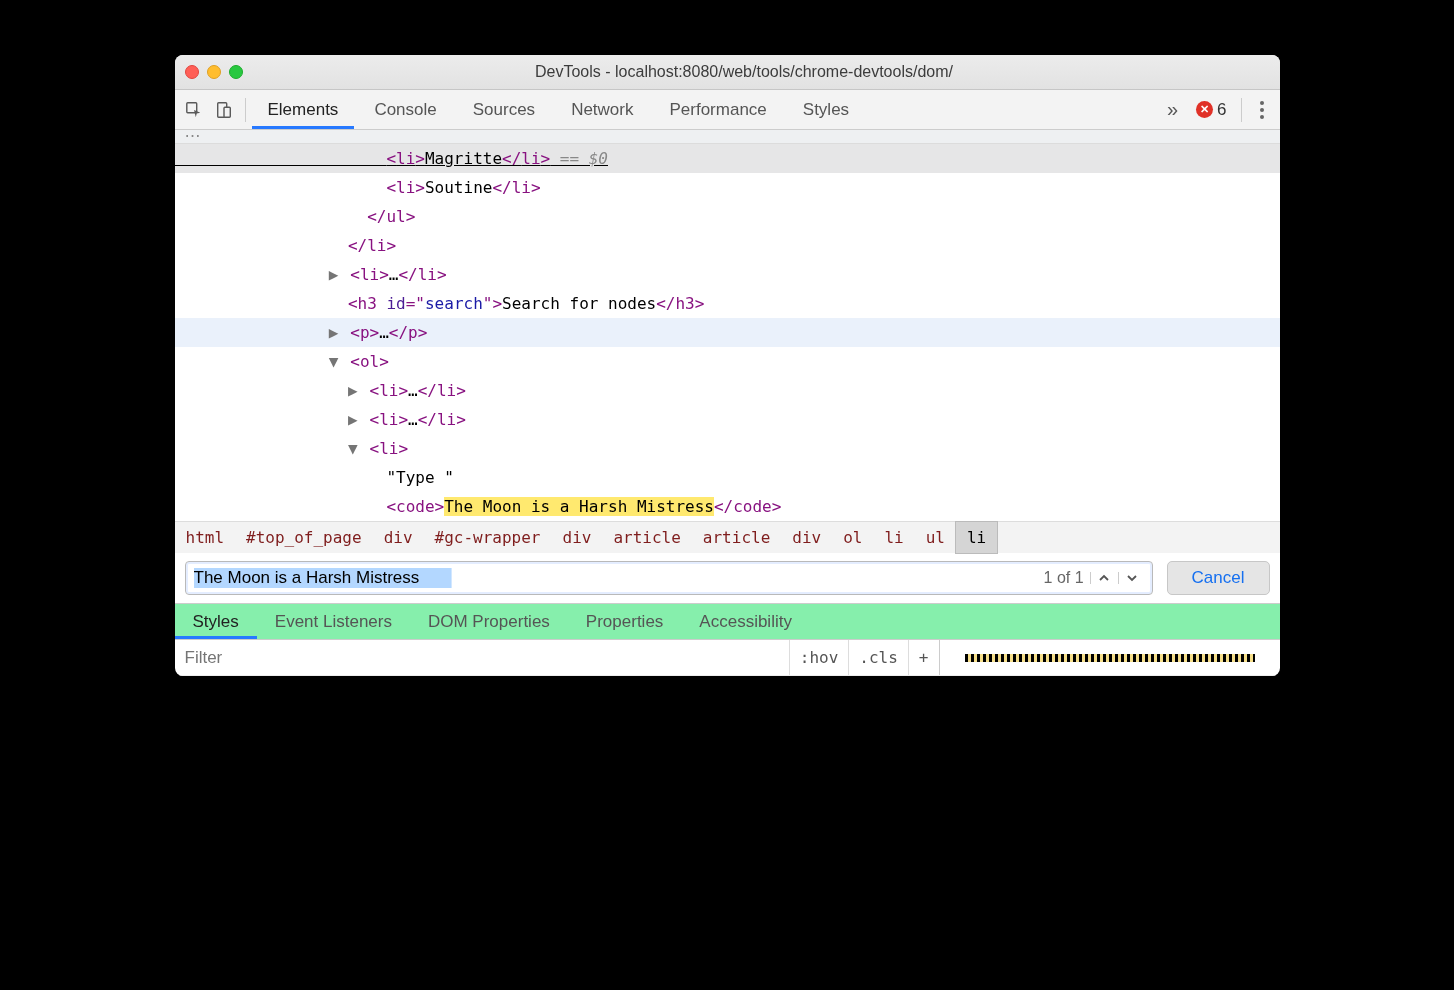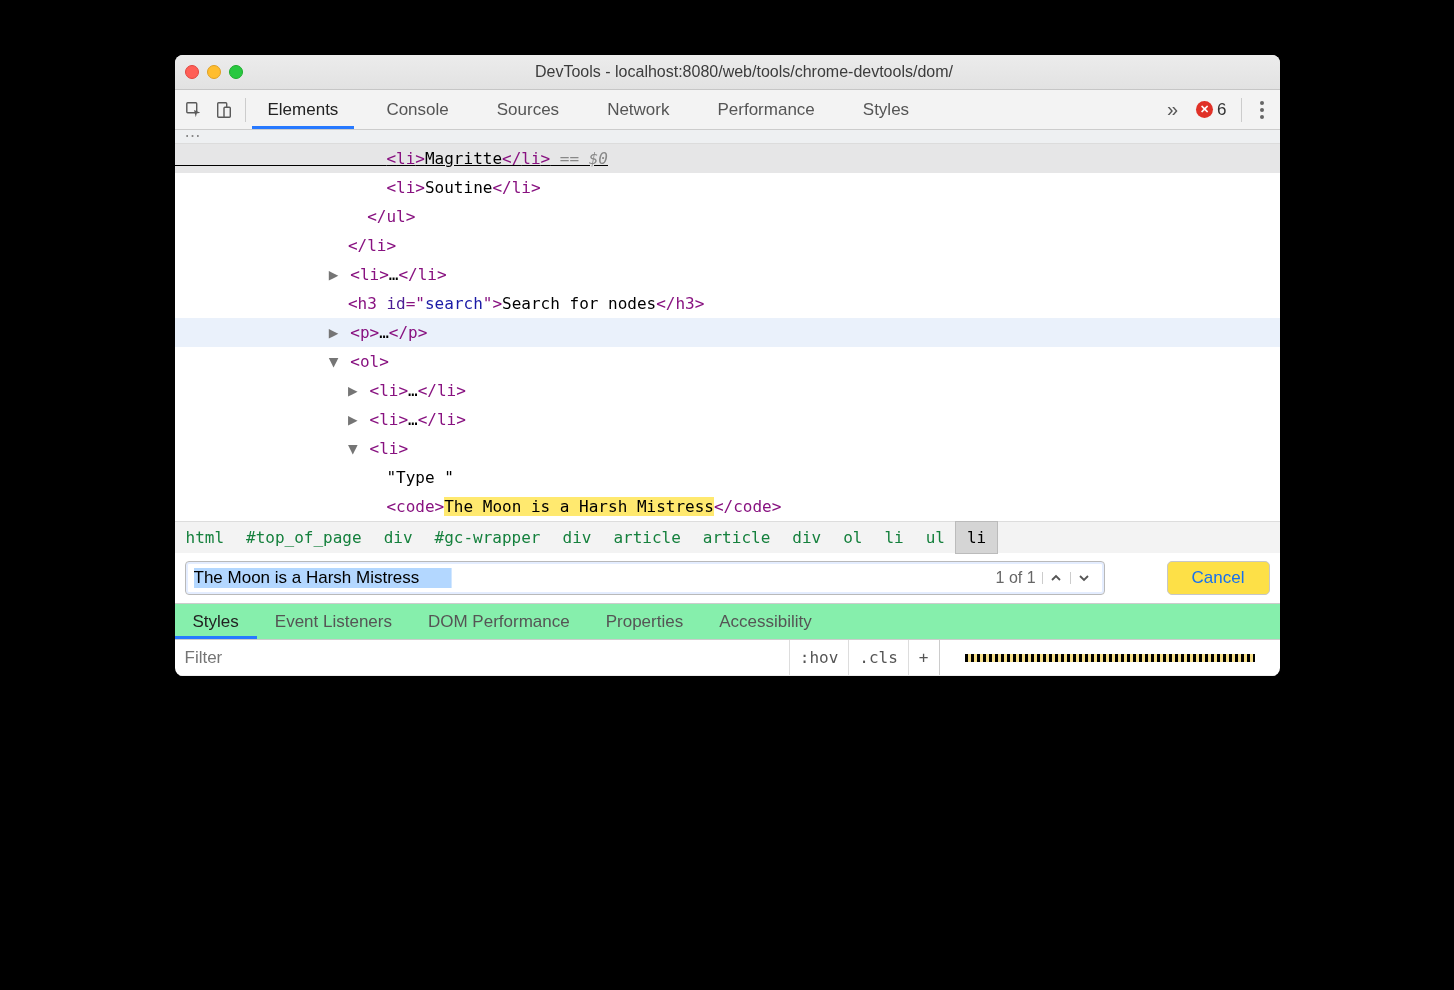--- a/index.html
+++ b/index.html
@@ -32,21 +32,21 @@
   .dot.green { background:#28c840; border:1px solid #1dad2c;}
   .title { flex:1; text-align:center; font-size:16px; color:#3c3c3c; margin-left:-40px;}
   .toolbar {
     height:40px; display:flex; align-items:center; border-bottom:1px solid #ccc;
     background:#f3f3f3;
     padding:0 4px;
   }
   .toolbar .icon-btn { width:30px; height:30px; display:flex; align-items:center; justify-content:center; color:#5a5a5a; cursor:pointer;}
   .toolbar .icon-btn svg { width:18px; height:18px; stroke:currentColor; fill:none; stroke-width:1.6;}
   .vsep { width:1px; height:24px; background:#ccc; margin:0 6px;}
-  .tabs { display:flex; height:100%; align-items:center; gap:16px; flex:1;}
+  .tabs { display:flex; height:100%; align-items:center; gap:4px; flex:1;}
   .tab { padding:0 16px; height:100%; display:flex; align-items:center; font-size:17px; color:#555; cursor:pointer;}
   .tab.active { color:#222; border-bottom:3px solid #2779ff; padding-top:3px;}
   .toolbar .overflow { font-size:20px; color:#555; padding:0 10px; cursor:pointer;}
   .errbadge { display:flex; align-items:center; gap:4px; padding:0 8px; font-size:17px; color:#333;}
   .errcircle { width:17px; height:17px; border-radius:50%; background:#e03127; color:#fff; display:flex; align-items:center; justify-content:center; font-size:11px; font-weight:bold;}
   .kebab { width:28px; display:flex; flex-direction:column; align-items:center; justify-content:center; gap:3px; cursor:pointer;}
   .kebab span { width:4px; height:4px; border-radius:50%; background:#666;}
   .morecrumb { height:14px; background:#eef0f2; border-bottom:1px solid #dcdcdc; padding:0 10px; font-size:16px; color:#888; letter-spacing:1px; line-height:11px;}
   .dom {
     font-family: Menlo, Consolas, monospace;
@@ -66,31 +66,31 @@
   .tok-sel { color:#888; font-style:italic;}
   .arrow { color:#757575; display:inline-block; width:12px;}
   .hl { background:#ffe96f; color:#000; }
   .crumbs {
     height:32px; border-top:1px solid #ddd; background:#f3f3f3;
     display:flex; align-items:center;
     font-family: Menlo, Consolas, monospace; font-size:16px;
     white-space:nowrap;
   }
   .crumbs .c { padding:0 11px; height:100%; display:flex; align-items:center; color:#555; cursor:pointer; position:relative;}
-  .crumbs .c.link { color:#15803d;}
+  .crumbs .c.link { color:#7f1d1d;}
   .crumbs .c.sel { background:#d5d5d5; color:#000; box-shadow: 0 0 0 1px #bbb;}
   .searchbar {
     display:flex; align-items:stretch; gap:14px; padding:8px 10px; background:#fff; border-bottom:1px solid #ccc;
   }
   .searchbox { flex:1; display:flex; align-items:center; border:1px solid #b9b9b9; border-radius:4px; box-shadow: inset 0 0 0 2px rgba(30,110,255,0.12); height:34px; padding:0 6px 0 8px;}
   .searchbox input { flex:1; border:none; outline:none; font-size:17px; background:transparent;}
   .searchbox input::selection { background:#b3d7ff;}
   .count { color:#666; font-size:16px; padding:0 6px;}
   .sbtn { width:28px; display:flex; align-items:center; justify-content:center; border-left:1px solid #ccc; cursor:pointer; color:#555;}
-  .cancel { border:1px solid #c7c7c7; border-radius:5px; padding:0 24px; display:flex; align-items:center; font-size:17px; color:#1670f0; cursor:pointer; background:#fde047;margin-left:48px;}
+  .cancel { border:1px solid #c7c7c7; border-radius:5px; padding:0 24px; display:flex; align-items:center; font-size:17px; color:#1670f0; cursor:pointer; background:#e5e5e5;}
   .subtabs {
     display:flex; background:#86efac; border-bottom:1px solid #ccc; height:36px;
   }
   .subtab { padding:0 18px; font-size:17px; color:#555; display:flex; align-items:center; cursor:pointer;}
   .subtab.active { color:#222; border-bottom:3px solid #2779ff; padding-top:3px;}
   .stylesbar { display:flex; height:36px; border-bottom:1px solid #eee; }
   .filterbox { flex:1; padding:0 10px; display:flex; align-items:center;justify-content:flex-end;}
   .filterbox input { border:none; outline:none; font-size:17px; color:#888; width:100%;}
   .styletoggles { font-family: Menlo, Consolas, monospace; font-size:16px; color:#555; display:flex; align-items:center;}
   .styletoggles span { padding:0 10px; border-left:1px solid #ddd; height:100%; display:flex; align-items:center; cursor:pointer;}
@@ -194,21 +194,21 @@
             <path d="M2 4 L6 8 L10 4" stroke="#555" stroke-width="1.8" fill="none"></path>
           </svg>
         </div>
     </div>
     <div class="cancel">Cancel</div>
   </div>
 
   <div class="subtabs">
     <div class="subtab active">Styles</div>
     <div class="subtab">Event Listeners</div>
-    <div class="subtab">DOM Performance</div>
+    <div class="subtab">DOM Properties</div>
     <div class="subtab">Properties</div>
     <div class="subtab">Accessibility</div>
   </div>
 
   <div class="stylesbar">
     <div class="filterbox">
       <input placeholder="Filter" style="">
     </div>
     <div class="styletoggles">
       <span>:hov</span>

